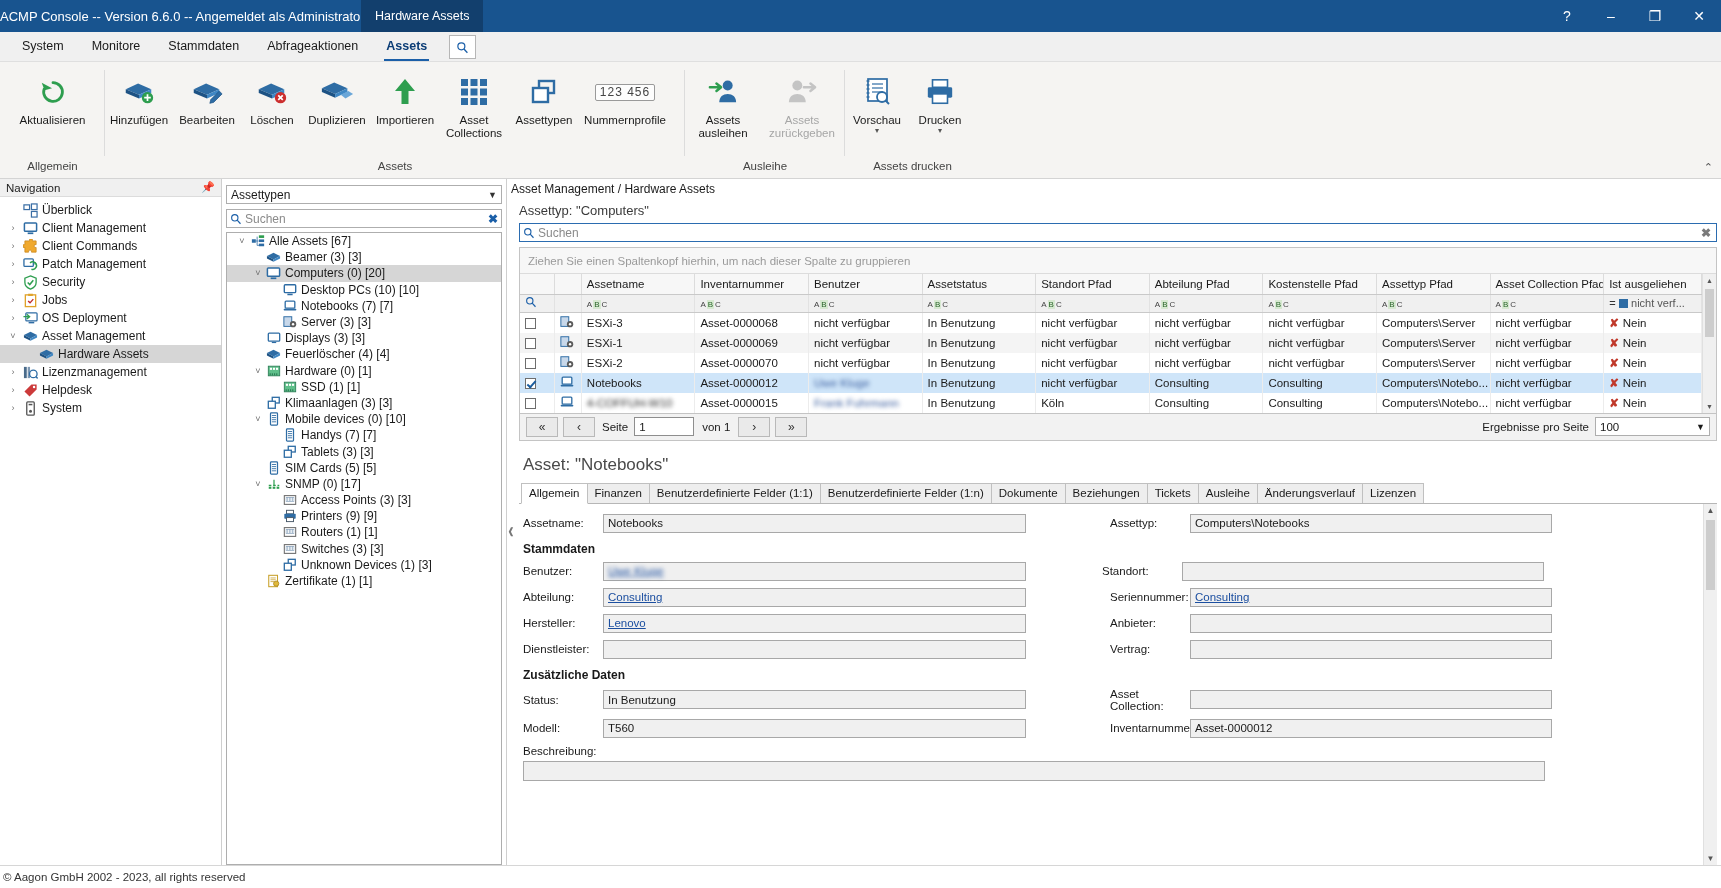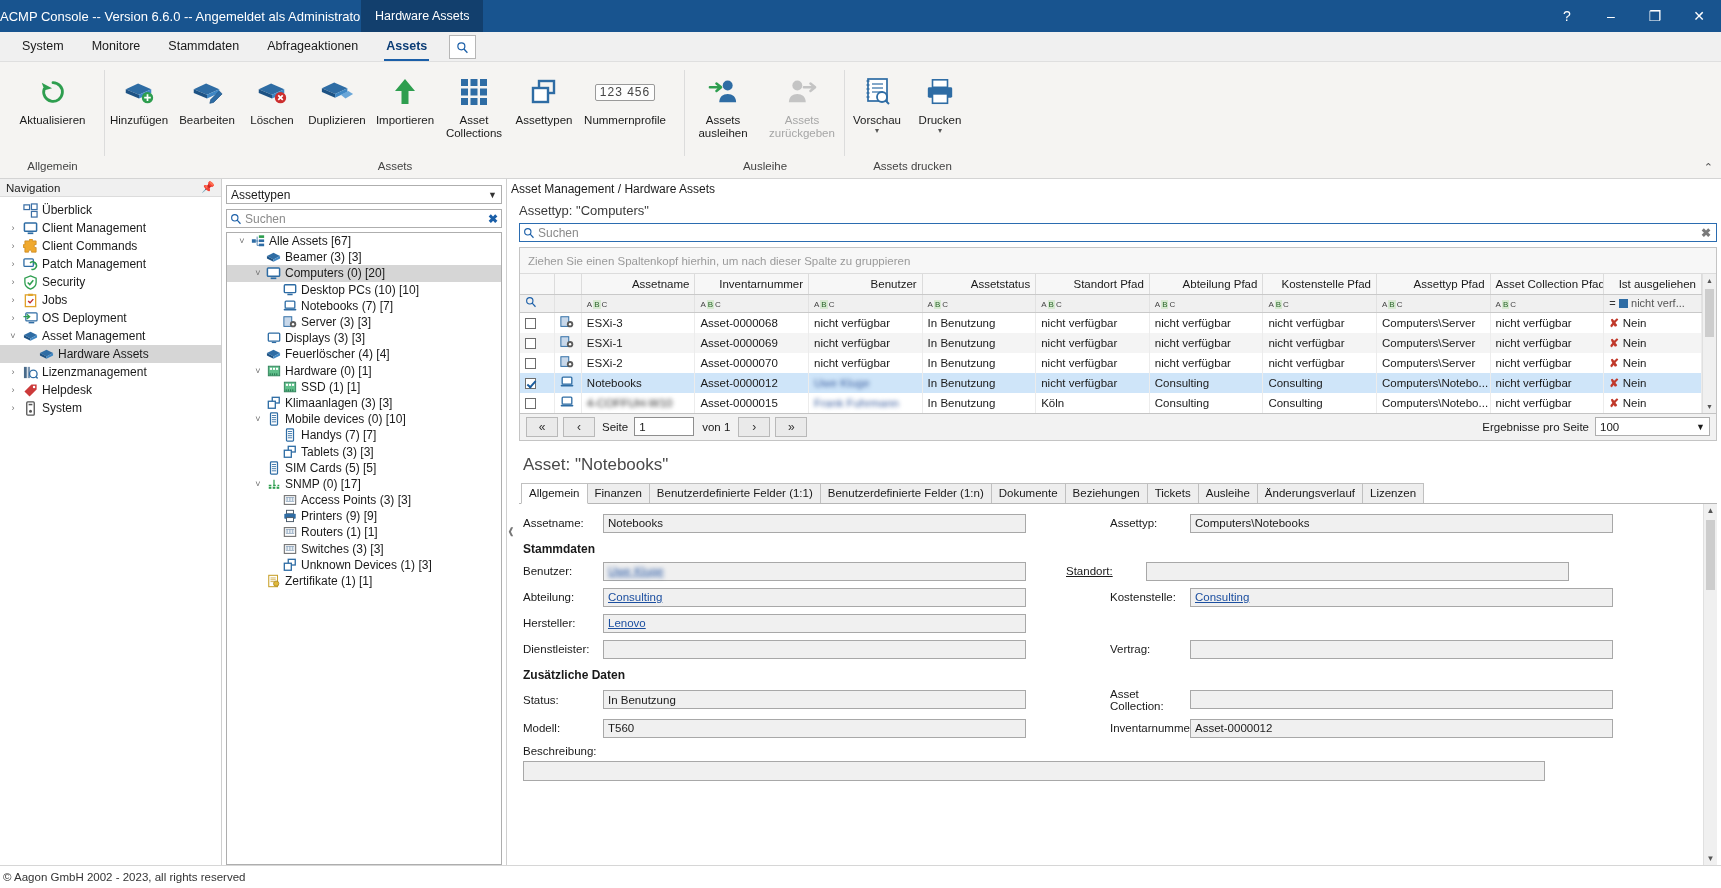--- a/index.html
+++ b/index.html
@@ -133,21 +133,21 @@
   .gridsearch .clr { margin-left:auto; color:#7a7a7a; font-weight:bold; padding-right:2px; }
 
   .gridwrap { margin:5px 4px 0 4px; border:1px solid #c4c4c4; display:flex; flex-direction:column; }
   .groupbar {
     height:26px; background:#f7f7f7; border-bottom:1px solid #dcdcdc;
     display:flex; align-items:center; padding-left:8px; font-size:11.5px; color:#9a9a9a;
   }
   table.grid { border-collapse:collapse; width:100%; table-layout:fixed; font-size:11.5px; }
   table.grid th {
     background:#f7f7f7; border-right:1px solid #dcdcdc; border-bottom:1px solid #c9c9c9;
-    font-weight:normal; text-align:right; padding:3px 5px; height:20px; color:#1a1a1a;
+    font-weight:normal; text-align:left; padding:3px 5px; height:20px; color:#1a1a1a;
     white-space:nowrap; overflow:hidden;
   }
   table.grid tr.filterrow td {
     background:#f0f0f0; border-right:1px solid #e2e2e2; border-bottom:1px solid #c9c9c9;
     height:18px; padding:1px 5px;
   }
   table.grid td {
     border-right:1px solid #ececec; padding:2px 5px; height:17px; white-space:nowrap; overflow:hidden;
   }
   tr.datarow.alt td { background:#f4f4f4; }
@@ -195,21 +195,21 @@
   .tab.active { background:#fff; border-bottom:1px solid #fff; margin-bottom:-1px; height:21px; }
   .formarea { flex:1; padding:10px 4px 0 4px; overflow:hidden; position:relative; }
   .frow { display:flex; margin-bottom:7px; align-items:center; }
   .fcol { display:flex; align-items:center; }
   .flabel { font-size:11.5px; width:80px; color:#1a1a1a; }
   .finput {
     height:19px; border:1px solid #a8a8a8; background:#f0f0f0; font-size:11.5px;
     display:flex; align-items:center; padding:0 4px; color:#1a1a1a;
   }
   .finput.wide1 { width:423px; }
-  .finput.wide2 { width:423px; }
+  .finput.wide2 { width:362px; }
   .link { color:#1c4fa0; text-decoration:underline; }
   .sectlbl { font-size:12px; font-weight:bold; padding:2px 0 6px 0; }
 
   .vscroll {
     position:absolute; right:0; top:0; bottom:0; width:14px; background:#f0f0f0; border-left:1px solid #e0e0e0;
   }
   .vscroll .up, .vscroll .dn {
     height:14px; display:flex; align-items:center; justify-content:center; font-size:8px; color:#555; background:#f0f0f0;
   }
   .vscroll .thumb { position:absolute; left:2px; right:2px; background:#cdcdcd; }
@@ -1104,48 +1104,52 @@
 
             <div class="sectlbl">Stammdaten</div>
 
             <div class="frow">
               <div class="fcol">
                 <div class="flabel">Benutzer:</div>
                 <div class="finput wide1">
                   <span class="link blurtext">Uwe Kluge</span>
                 </div>
               </div>
-              <div class="fcol" style="margin-left:40px;text-decoration:underline;">
+              <div class="fcol" style="margin-left:76px;">
                 <div class="flabel">Standort:</div>
                 <div class="finput wide2"></div>
               </div>
             </div>
 
             <div class="frow">
               <div class="fcol">
                 <div class="flabel">Abteilung:</div>
                 <div class="finput wide1">
                   <span class="link">Consulting</span>
                 </div>
               </div>
               <div class="fcol" style="margin-left:84px;">
-                <div class="flabel">Kostenstelle:</div>
+                <div class="flabel">Seriennummer:</div>
                 <div class="finput wide2">
                   <span class="link">Consulting</span>
                 </div>
               </div>
             </div>
 
             <div class="frow">
               <div class="fcol">
                 <div class="flabel">Hersteller:</div>
                 <div class="finput wide1">
                   <span class="link">Lenovo</span>
                 </div>
               </div>
+              <div class="fcol" style="margin-left:84px;">
+                <div class="flabel">Anbieter:</div>
+                <div class="finput wide2"></div>
+              </div>
             </div>
 
             <div class="frow">
               <div class="fcol">
                 <div class="flabel">Dienstleister:</div>
                 <div class="finput wide1"></div>
               </div>
               <div class="fcol" style="margin-left:84px;">
                 <div class="flabel">Vertrag:</div>
                 <div class="finput wide2"></div>

